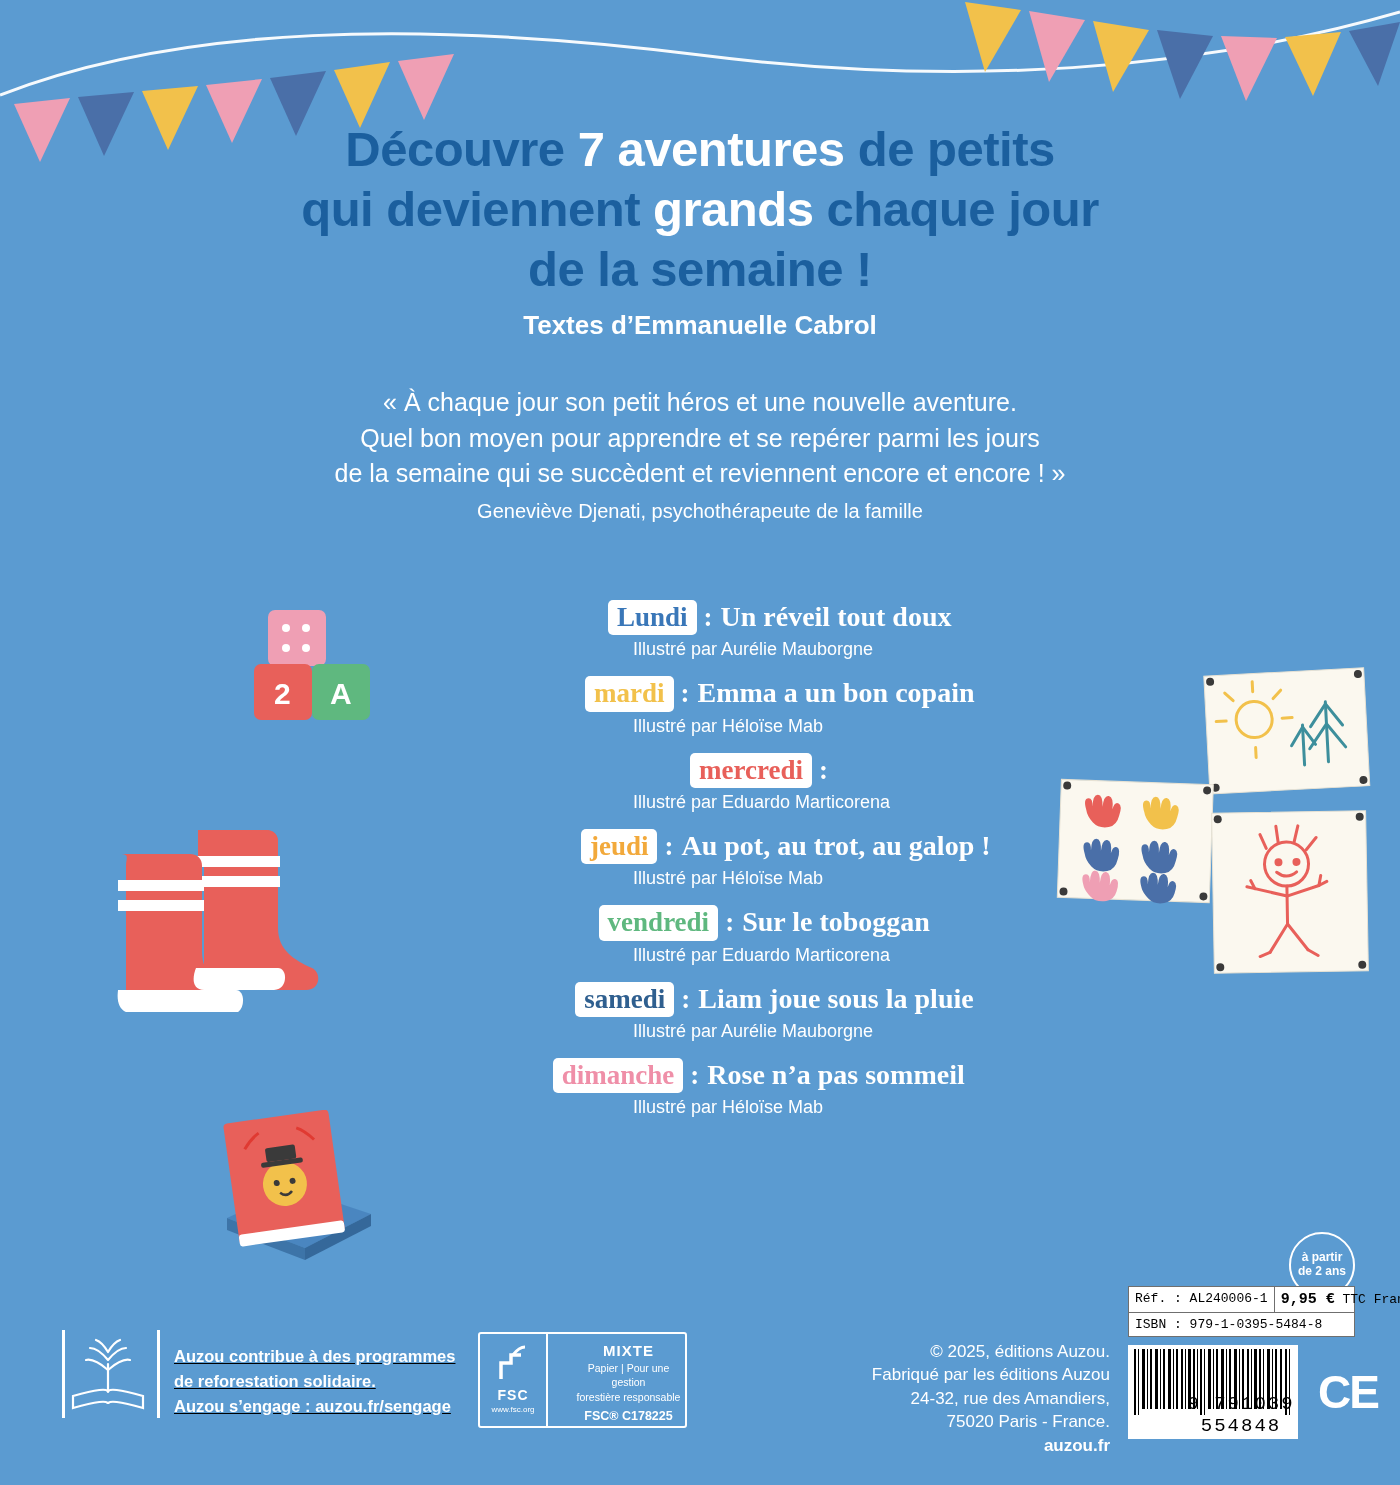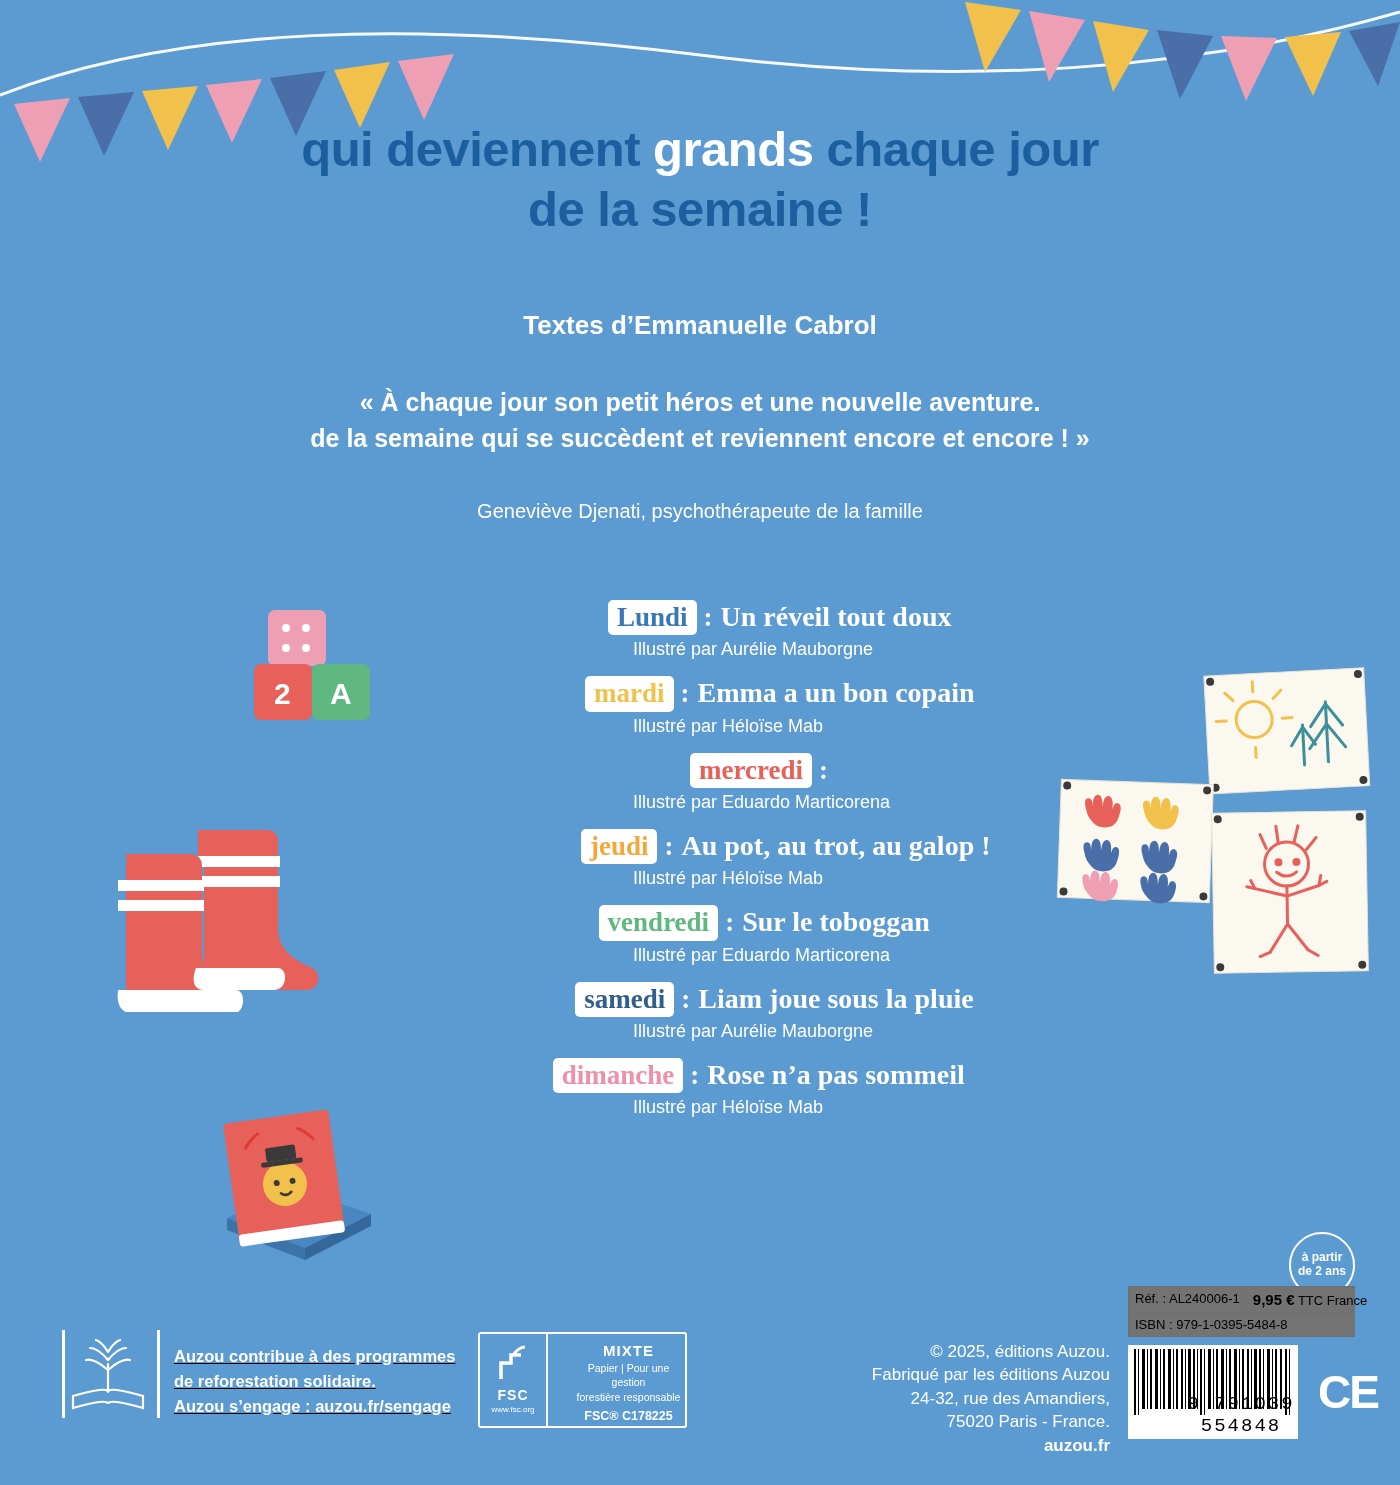--- a/index.html
+++ b/index.html
@@ -56,21 +56,21 @@
 
   .quote {
     position: absolute;
     top: 385px;
     left: 0;
     width: 1400px;
     text-align: center;
     color: #ffffff;
     font-size: 25px;
     line-height: 1.42;
-    font-weight: 700;
+    font-weight: 400;
   }
   .quote-source {
     position: absolute;
     top: 500px;
     left: 0;
     width: 1400px;
     text-align: center;
     color: #ffffff;
     font-size: 20px;
     font-weight: 300;
@@ -226,24 +226,25 @@
     line-height: 1.38;
   }
   .copyright .site { font-weight: bold; }
 
   
   .pricebox {
     position: absolute;
     left: 1128px;
     top: 1286px;
     width: 225px;
-    background: #737373;
+    background: #ffffff;
     border: 1px solid #6f6f6f;
     color: #000000;
     font-size: 13px;
+    font-family: Liberation Mono, monospace;
   }
   .pricebox-row {
     display: flex;
     border-bottom: 1px solid #6f6f6f;
   }
   .pricebox-cell {
     padding: 4px 6px;
     white-space: nowrap;
   }
   .pricebox-cell.ref { flex: 1; border-right: 1px solid #6f6f6f; }
@@ -304,29 +305,33 @@
       <polygon points="1093,21 1149,30 1113,92" fill="#f2c14b"></polygon>
       <polygon points="1157,30 1213,36 1180,99" fill="#4a6fa8"></polygon>
       <polygon points="1221,36 1277,38 1246,101" fill="#ef9fb4"></polygon>
       <polygon points="1285,37 1341,32 1313,96" fill="#f2c14b"></polygon>
       <polygon points="1349,31 1400,22 1378,86" fill="#4a6fa8"></polygon>
     </g>
   </svg>
 
   <div class="headline">
     <div>
+      <span>Découvre </span><span class="hl-white">7 aventures</span><span> de petits</span>
+    </div>
+    <div>
       <span>qui deviennent </span><span class="hl-white">grands</span><span> chaque jour</span>
     </div>
     <div>de la semaine !</div>
   </div>
 
   <div class="author">Textes d’Emmanuelle Cabrol</div>
 
   <div class="quote">
     <div>« À chaque jour son petit héros et une nouvelle aventure.</div>
+    <div>Quel bon moyen pour apprendre et se repérer parmi les jours</div>
     <div>de la semaine qui se succèdent et reviennent encore et encore ! »</div>
   </div>
   <div class="quote-source">Geneviève Djenati, psychothérapeute de la famille</div>
 
   <svg class="cubes" width="130" height="120" viewBox="0 0 130 120">
     <rect x="18" y="2" width="58" height="56" rx="7" fill="#ef9fb4"></rect>
     <circle cx="36" cy="20" r="4" fill="#ffffff"></circle>
     <circle cx="56" cy="20" r="4" fill="#ffffff"></circle>
     <circle cx="36" cy="40" r="4" fill="#ffffff"></circle>
     <circle cx="56" cy="40" r="4" fill="#ffffff"></circle>

